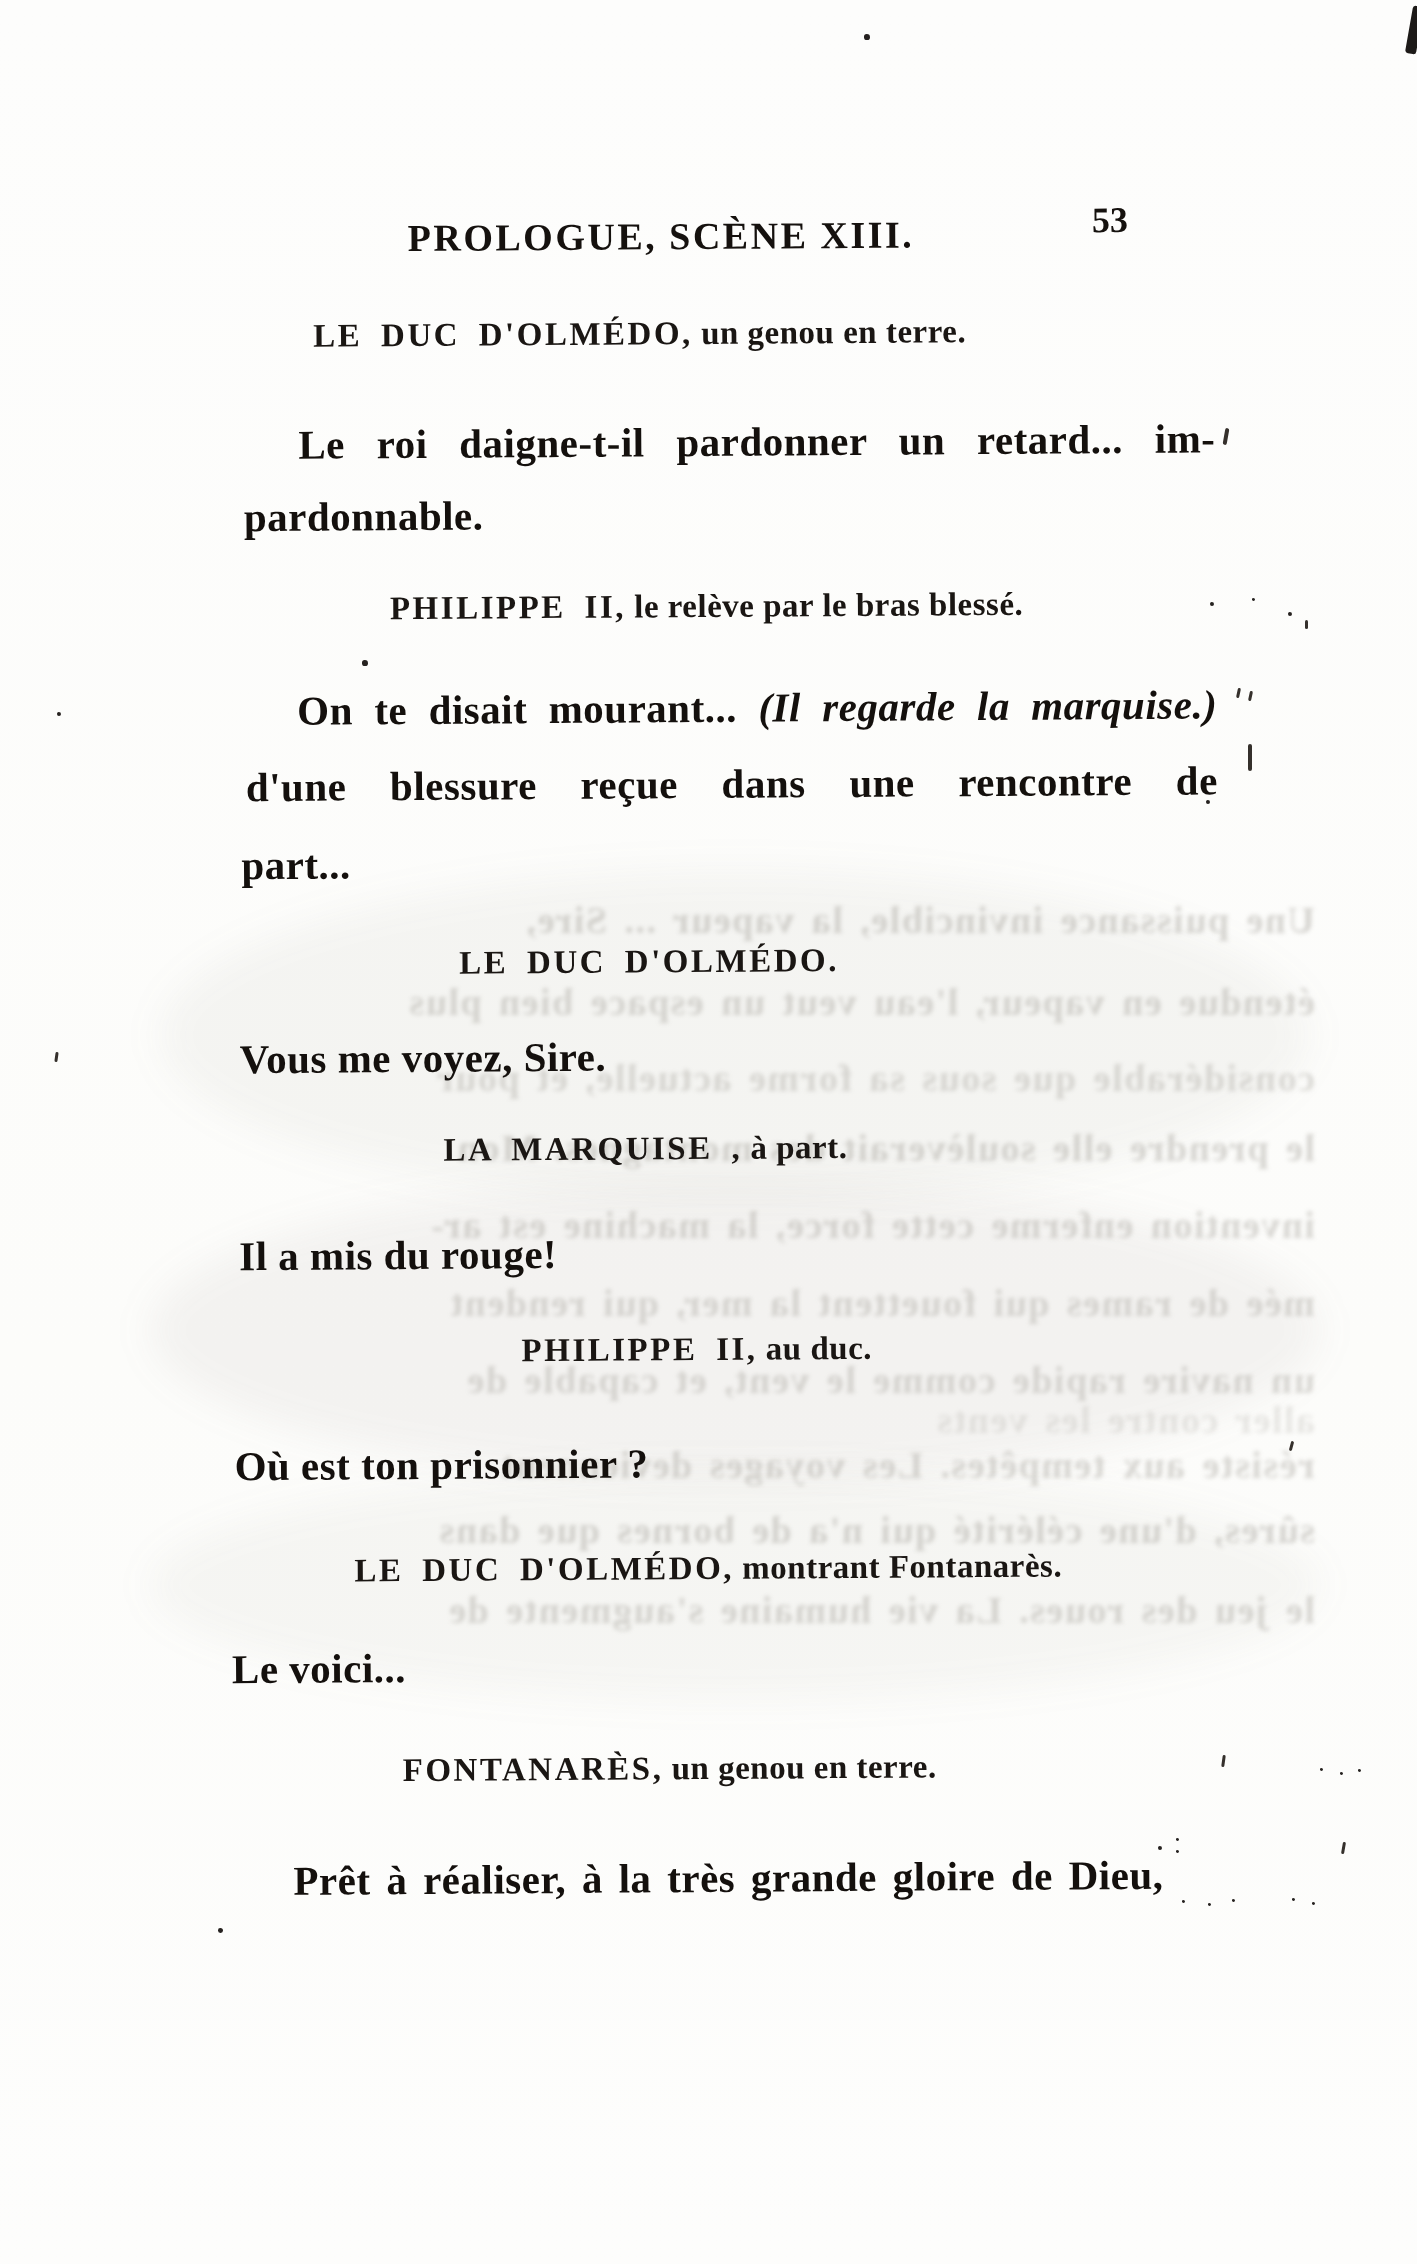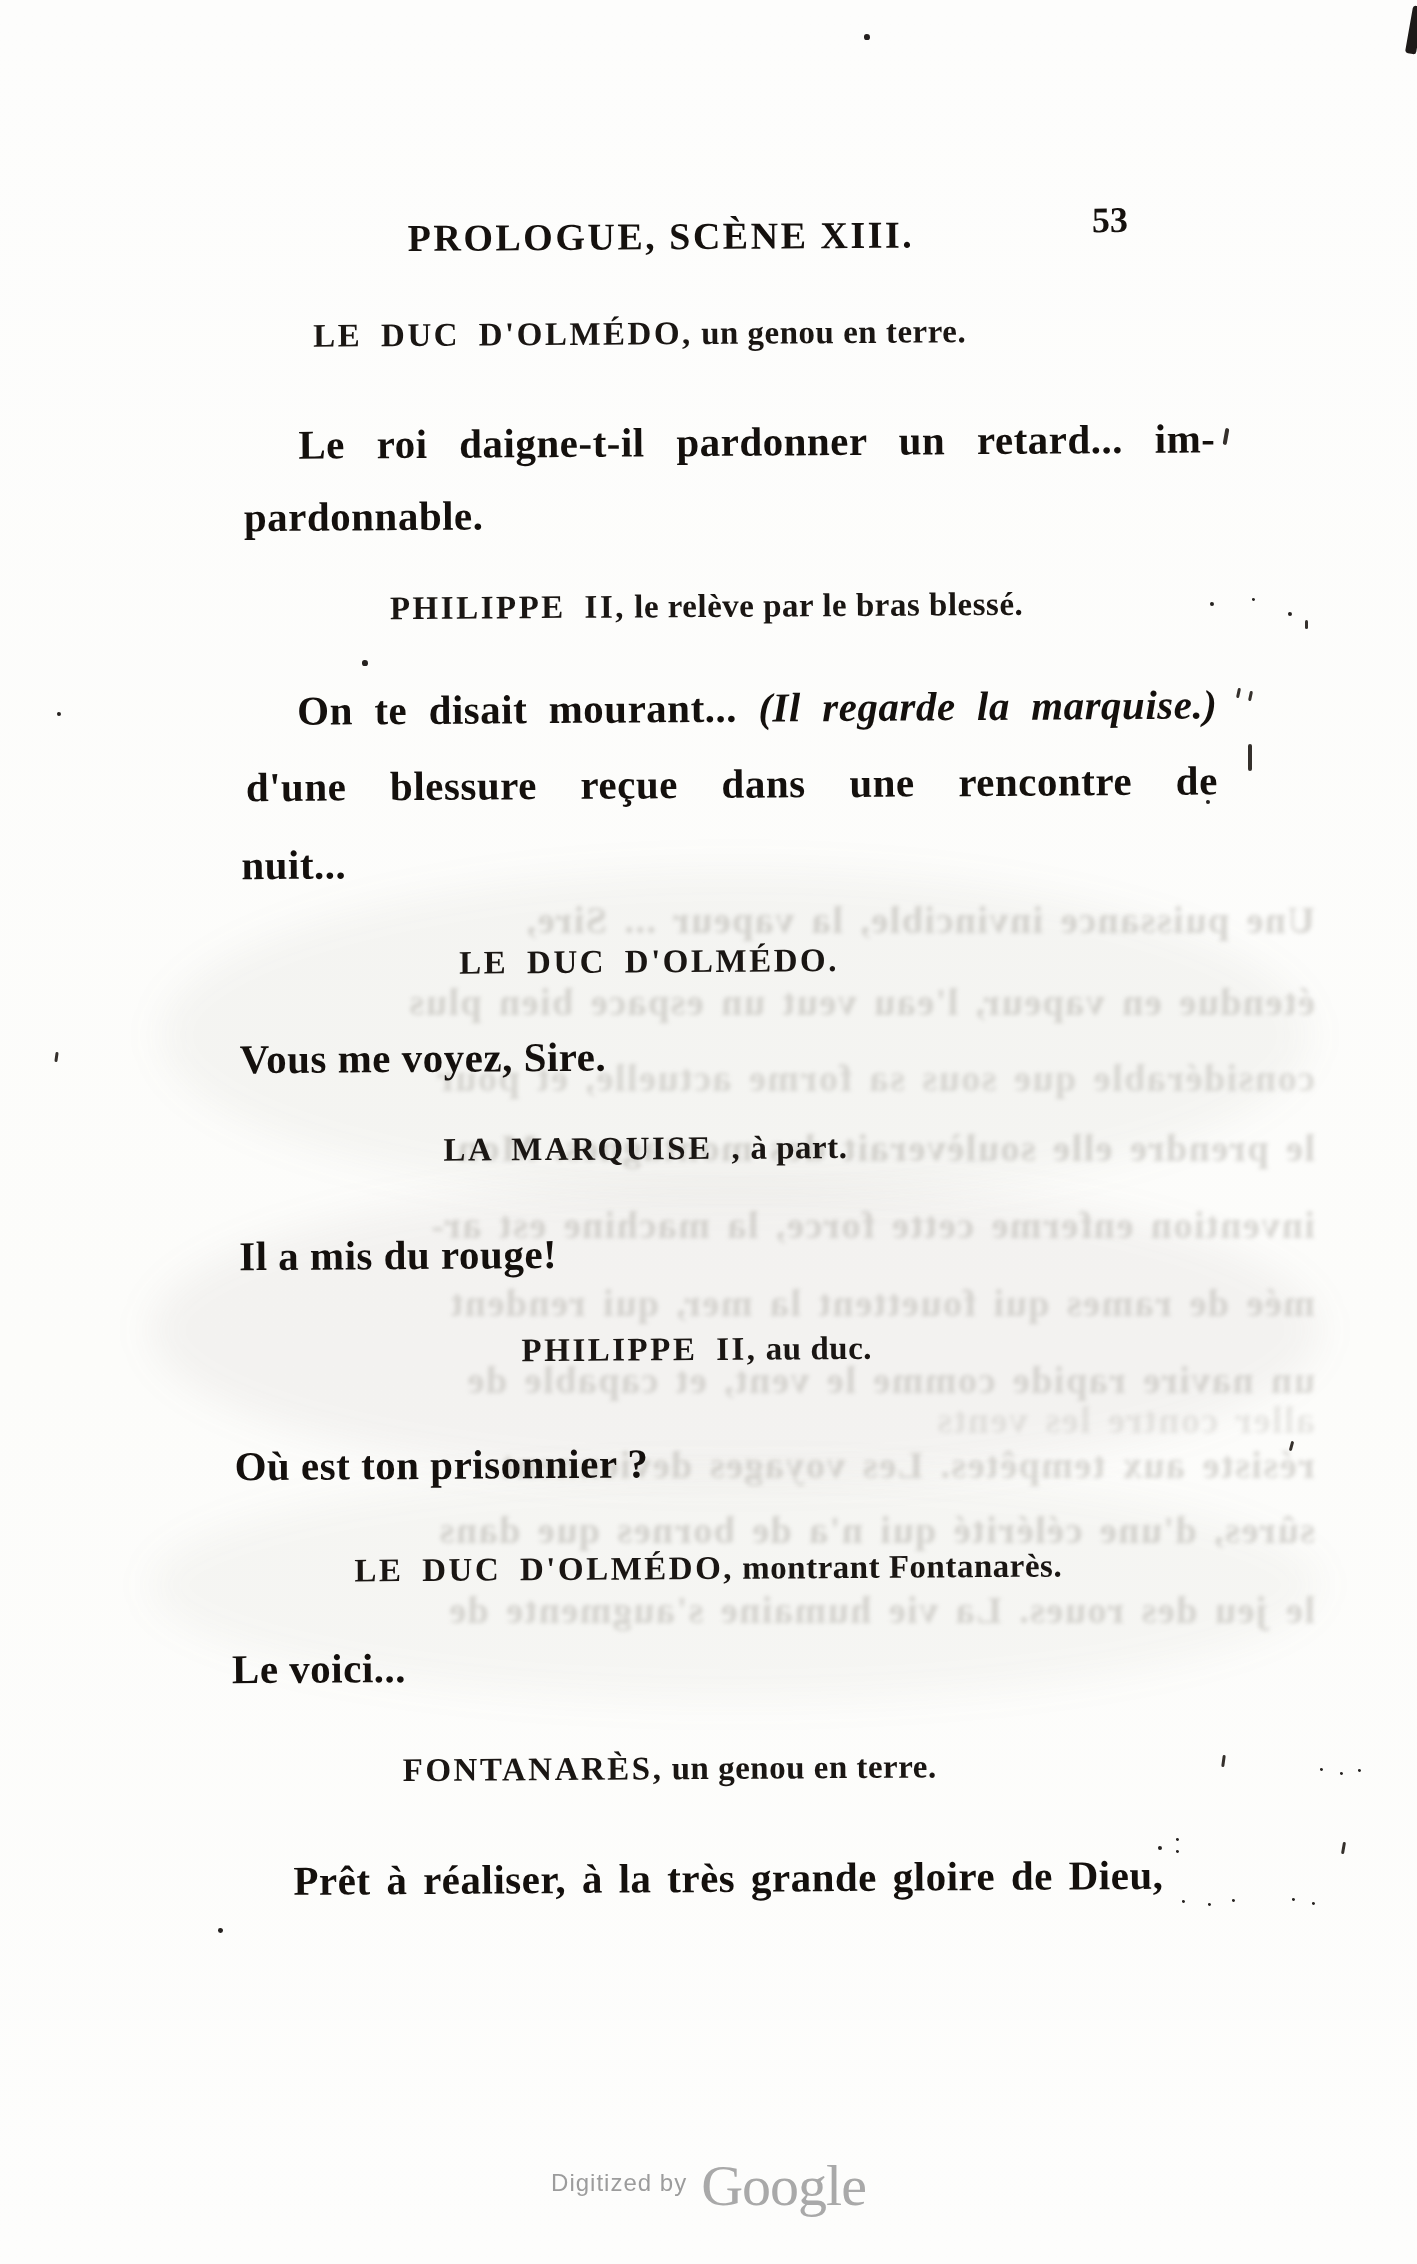--- a/index.html
+++ b/index.html
@@ -86,21 +86,21 @@
     <div class="line speech justify" style="top:418px; left:250px; width:970px; padding-left:53px">Le roi daigne-t-il pardonner un retard... im-</div>
     <div class="line speech" style="top:490px; left:248px">pardonnable.</div>
 
     <div class="line speaker" style="top:588px; left:180px; width:1060px">
       <span class="sp-name">PHILIPPE II,</span>
       <span class="sp-dir">le relève par le bras blessé.</span>
     </div>
 
     <div class="line speech justify" style="top:684px; left:250px; width:970px; padding-left:50px"><span>On te disait mourant...</span> <span class="it">(Il regarde la marquise.)</span></div>
     <div class="line speech justify" style="top:760px; left:248px; width:972px">d'une blessure reçue dans une rencontre de</div>
-    <div class="line speech" style="top:838px; left:243px">nuit...</div>
+    <div class="line speech" style="top:838px; left:243px">part...</div>
 
     <div class="line speaker light" style="top:943px; left:120px; width:1060px">
       <span class="sp-name">LE DUC D'OLMÉDO.</span>
     </div>
 
     <div class="line speech" style="top:1032px; left:240px">Vous me voyez, Sire.</div>
 
     <div class="line speaker light" style="top:1130px; left:115px; width:1060px">
       <span class="sp-name">LA MARQUISE ,</span>
       <span class="sp-dir">à part.</span>
@@ -153,19 +153,14 @@
   <div class="speck" style="left:1176px; top:1838px; width:3px; height:3px"></div>
   <div class="speck" style="left:1176px; top:1850px; width:3px; height:3px"></div>
   <div class="stroke" style="left:1342px; top:1842px; width:3px; height:12px; transform:rotate(10deg)"></div>
   <div class="speck" style="left:1182px; top:1900px; width:3px; height:3px"></div>
   <div class="speck" style="left:1208px; top:1903px; width:3px; height:3px"></div>
   <div class="speck" style="left:1232px; top:1899px; width:3px; height:3px"></div>
   <div class="speck" style="left:1292px; top:1898px; width:3px; height:3px"></div>
   <div class="speck" style="left:1312px; top:1902px; width:3px; height:3px"></div>
   <div class="speck" style="left:218px;  top:1928px; width:5px; height:5px"></div>
 
-  <div class="watermark">
-    <span class="wm-inner">
-      <span class="wm-prefix">Digitized by</span><span class="wm-brand">Google</span>
-    </span>
-  </div>
 
 </div>
 
 </body></html>

